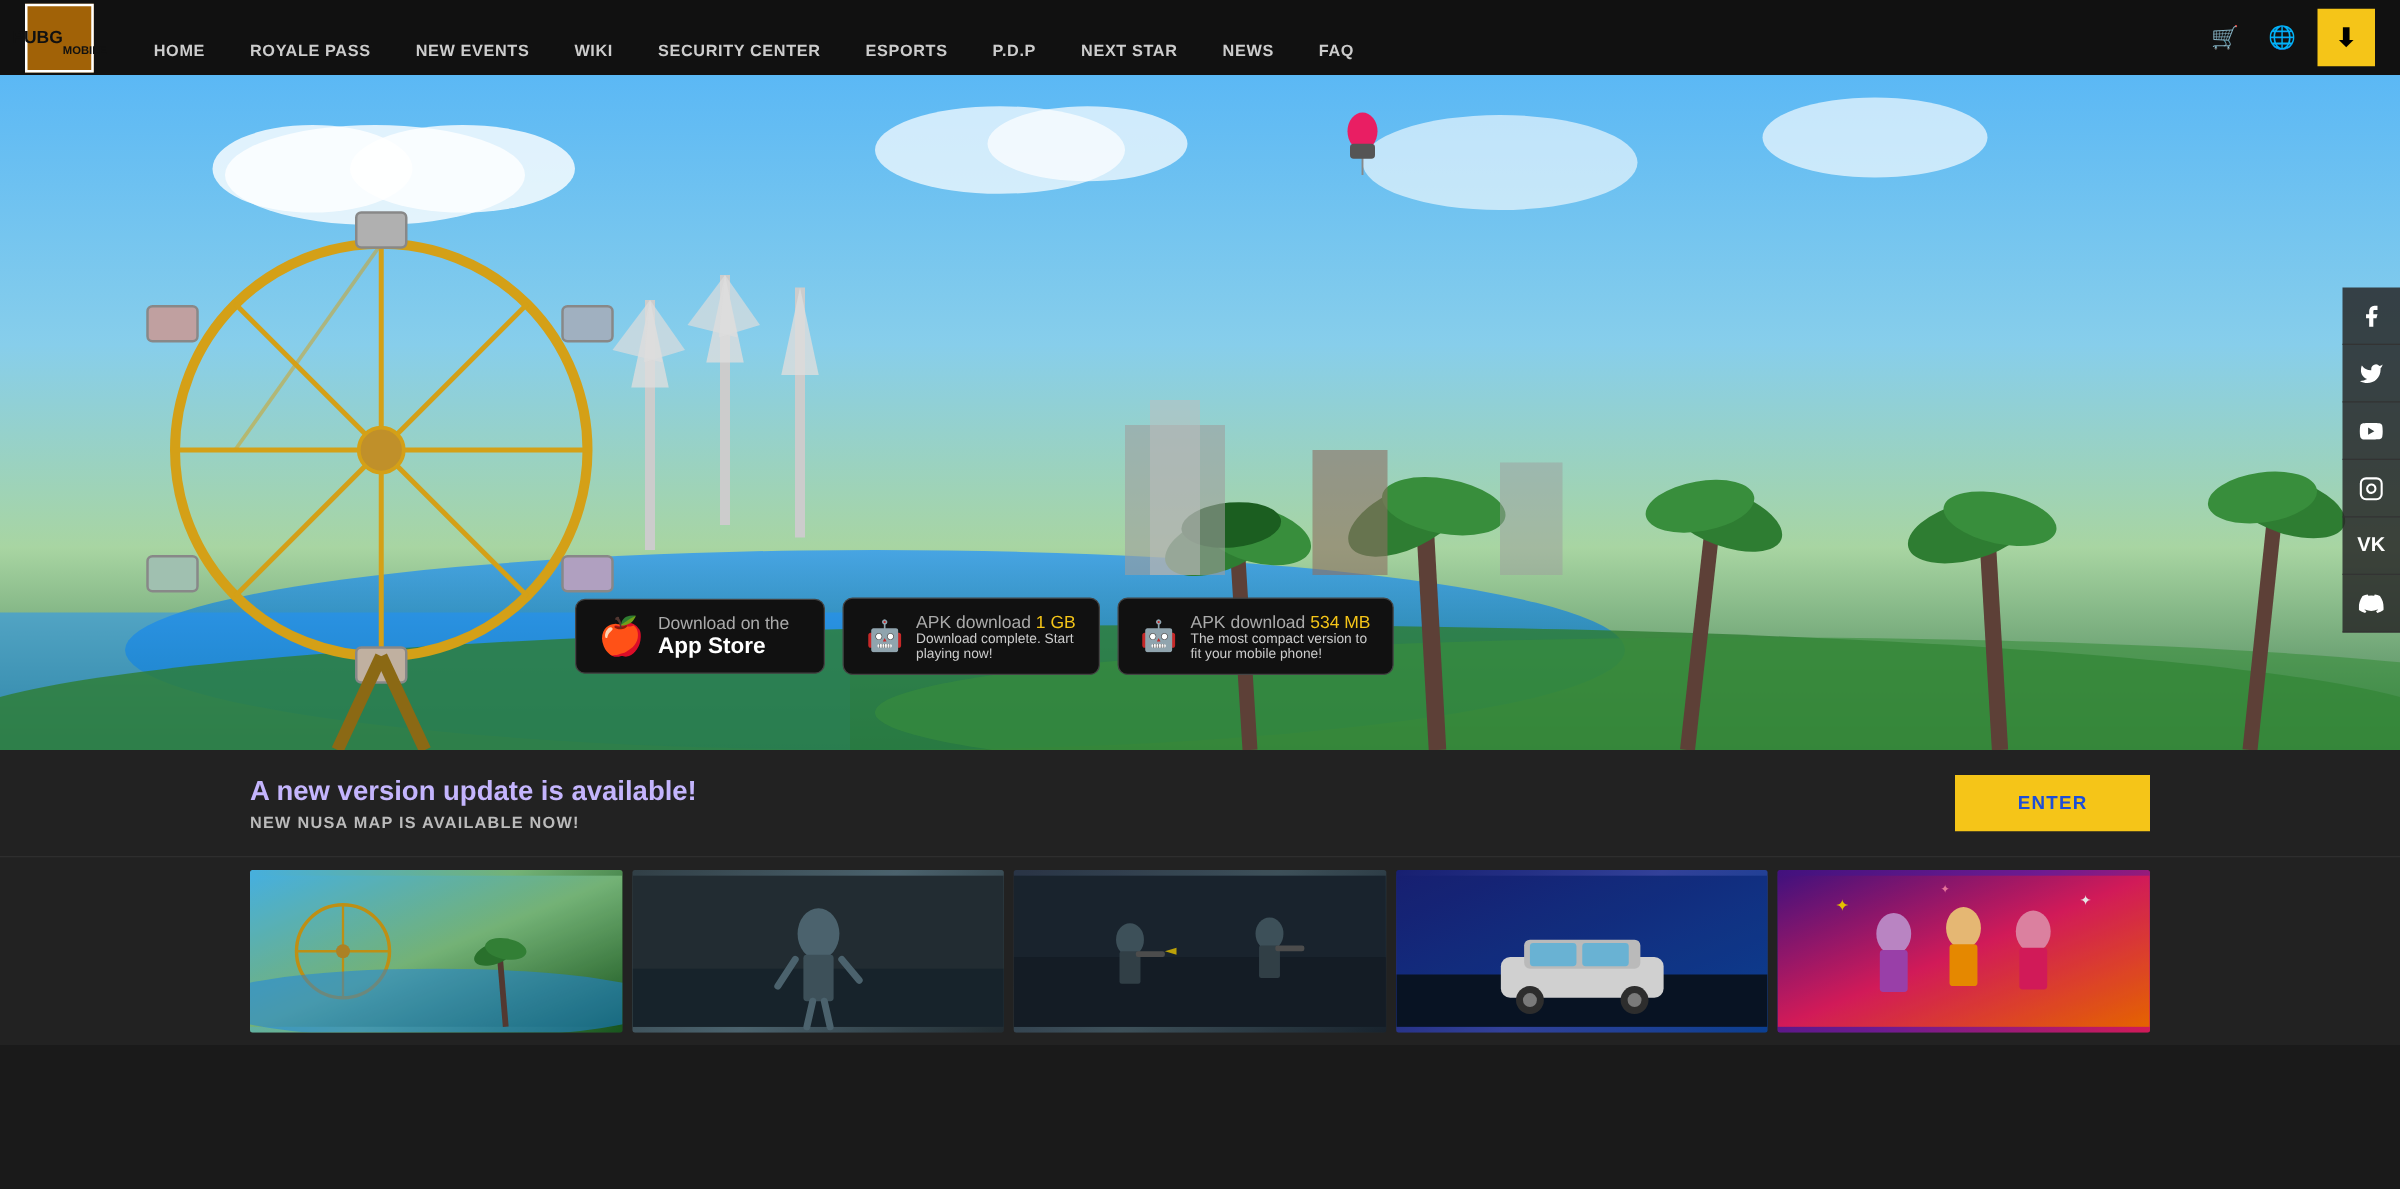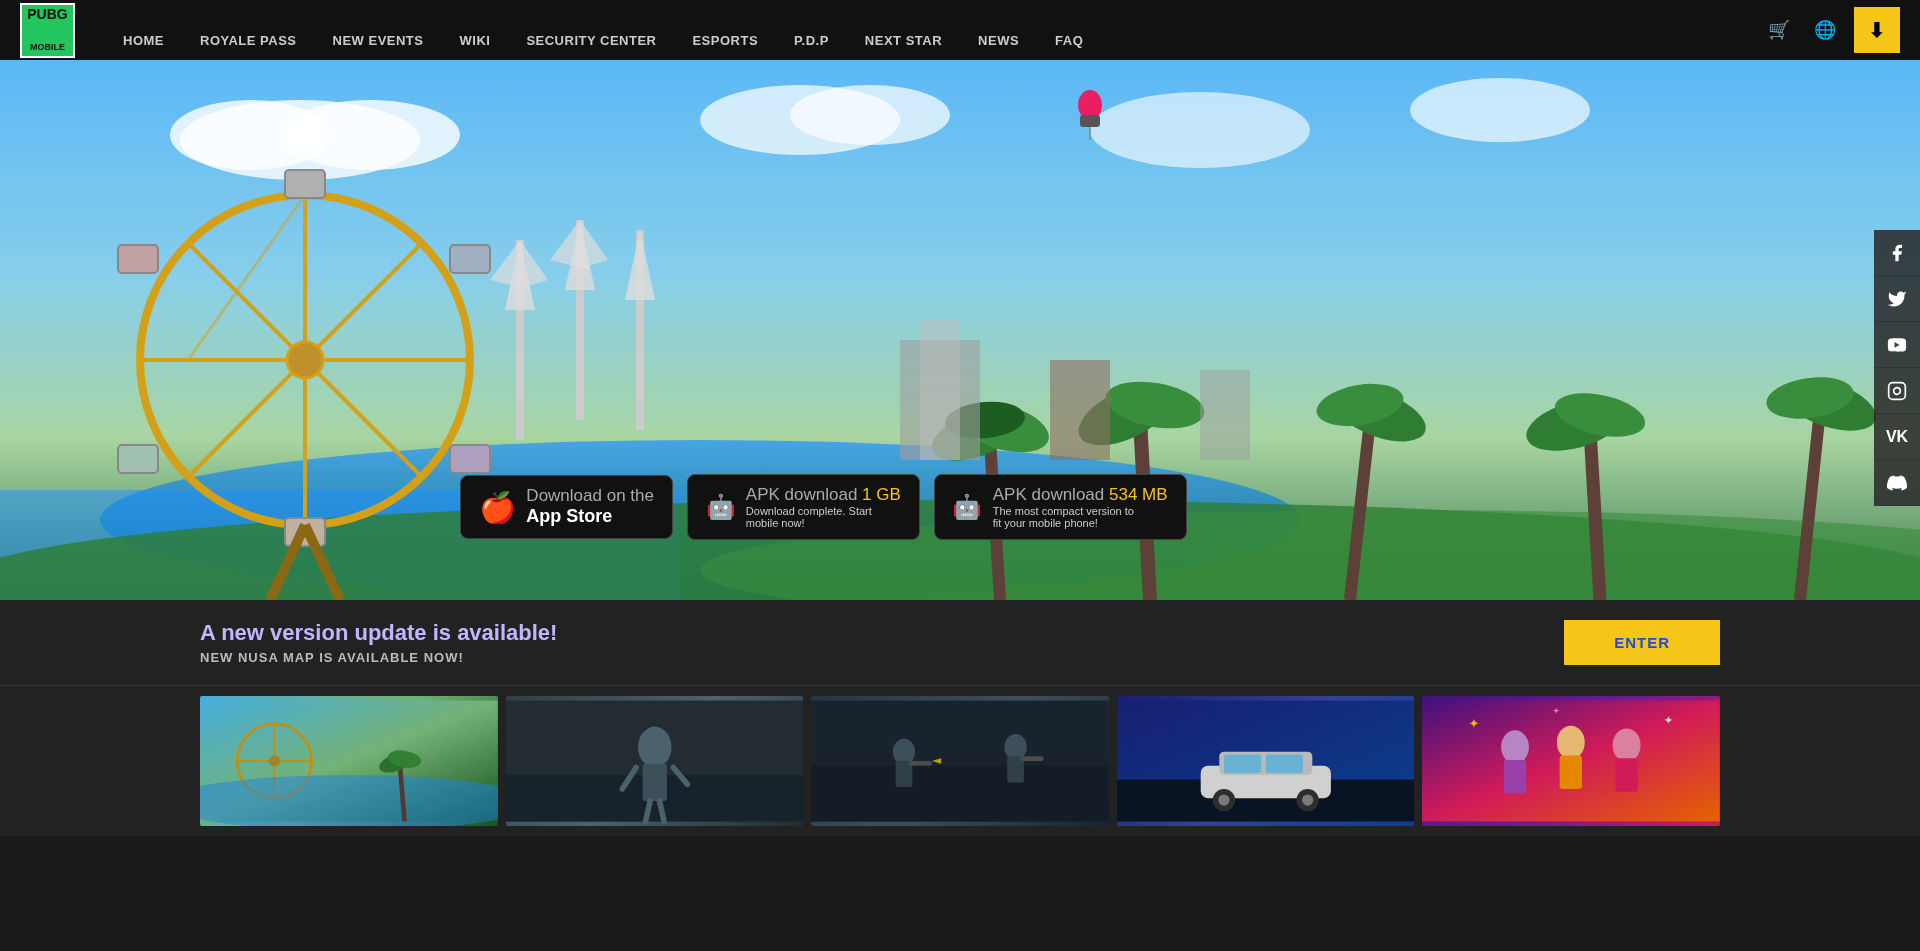--- a/index.html
+++ b/index.html
@@ -11,27 +11,26 @@
       height: 60px;
       display: flex;
       align-items: center;
       padding: 0 20px;
       position: relative;
       z-index: 100;
     }
     .navbar-logo {
       width: 55px;
       height: 55px;
-      background: #22c55e;
+      background: #a16207;
       border: 2px solid #fff;
       display: flex; align-items: center; justify-content: center;
       font-weight: 900; font-size: 10px; color: #111; line-height: 1.1;
       text-align: center; padding: 4px; flex-shrink: 0;
       cursor: pointer;
-      flex-direction: column;
     }
     .navbar-logo span { display: block; font-size: 14px; font-weight: 900; }
     .nav-links {
       display: flex;
       align-items: center;
       gap: 0;
       margin-left: 30px;
       flex: 1;
     }
     .nav-link {
@@ -109,21 +108,21 @@
       min-width: 190px;
     }
     .dl-btn-apple {
       min-width: 200px;
     }
     .dl-btn-icon {
       font-size: 30px;
       flex-shrink: 0;
     }
     .dl-btn-text { display: flex; flex-direction: column; }
-    .dl-btn-text .small { font-size: 17px; color: #aaa; }
+    .dl-btn-text .small { font-size: 14px; color: #aaa; }
     .dl-btn-text .big { font-size: 18px; font-weight: 700; color: #fff; line-height: 1.2; }
     .dl-btn-text .highlight { color: #f5c518; }
     .dl-btn-text .sub { font-size: 11px; color: #ccc; }
 
     
     .social-sidebar {
       position: absolute;
       right: 0;
       top: 170px;
       display: flex;
@@ -346,21 +345,21 @@
         <span class="small">Download on the</span>
         <span class="big">App Store</span>
       </div>
     </div>
 
     <div class="dl-btn">
       <div class="dl-btn-icon" style="font-size:24px;">🤖</div>
       <div class="dl-btn-text">
         <span class="small">APK download <span class="highlight">1 GB</span></span>
         <span class="sub">Download complete. Start</span>
-        <span class="sub">mobile now!</span>
+        <span class="sub">playing now!</span>
       </div>
     </div>
 
     <div class="dl-btn">
       <div class="dl-btn-icon" style="font-size:24px;">🤖</div>
       <div class="dl-btn-text">
         <span class="small">APK download <span class="highlight">534 MB</span></span>
         <span class="sub">The most compact version to</span>
         <span class="sub">fit your mobile phone!</span>
       </div>

